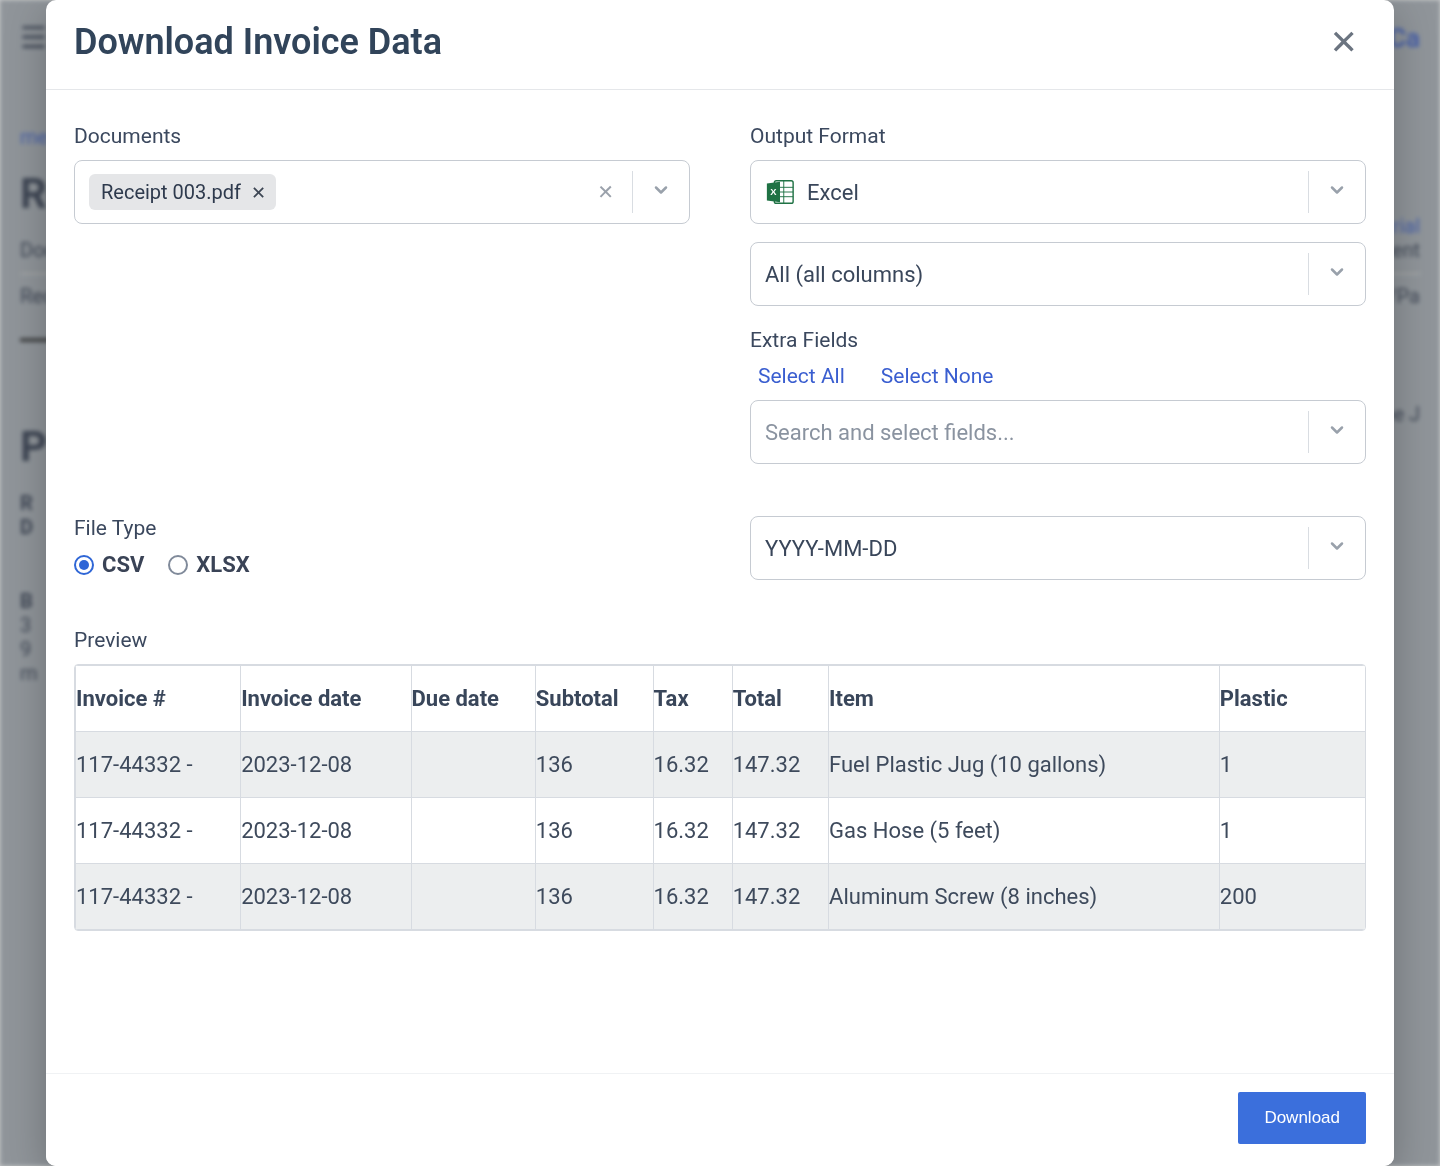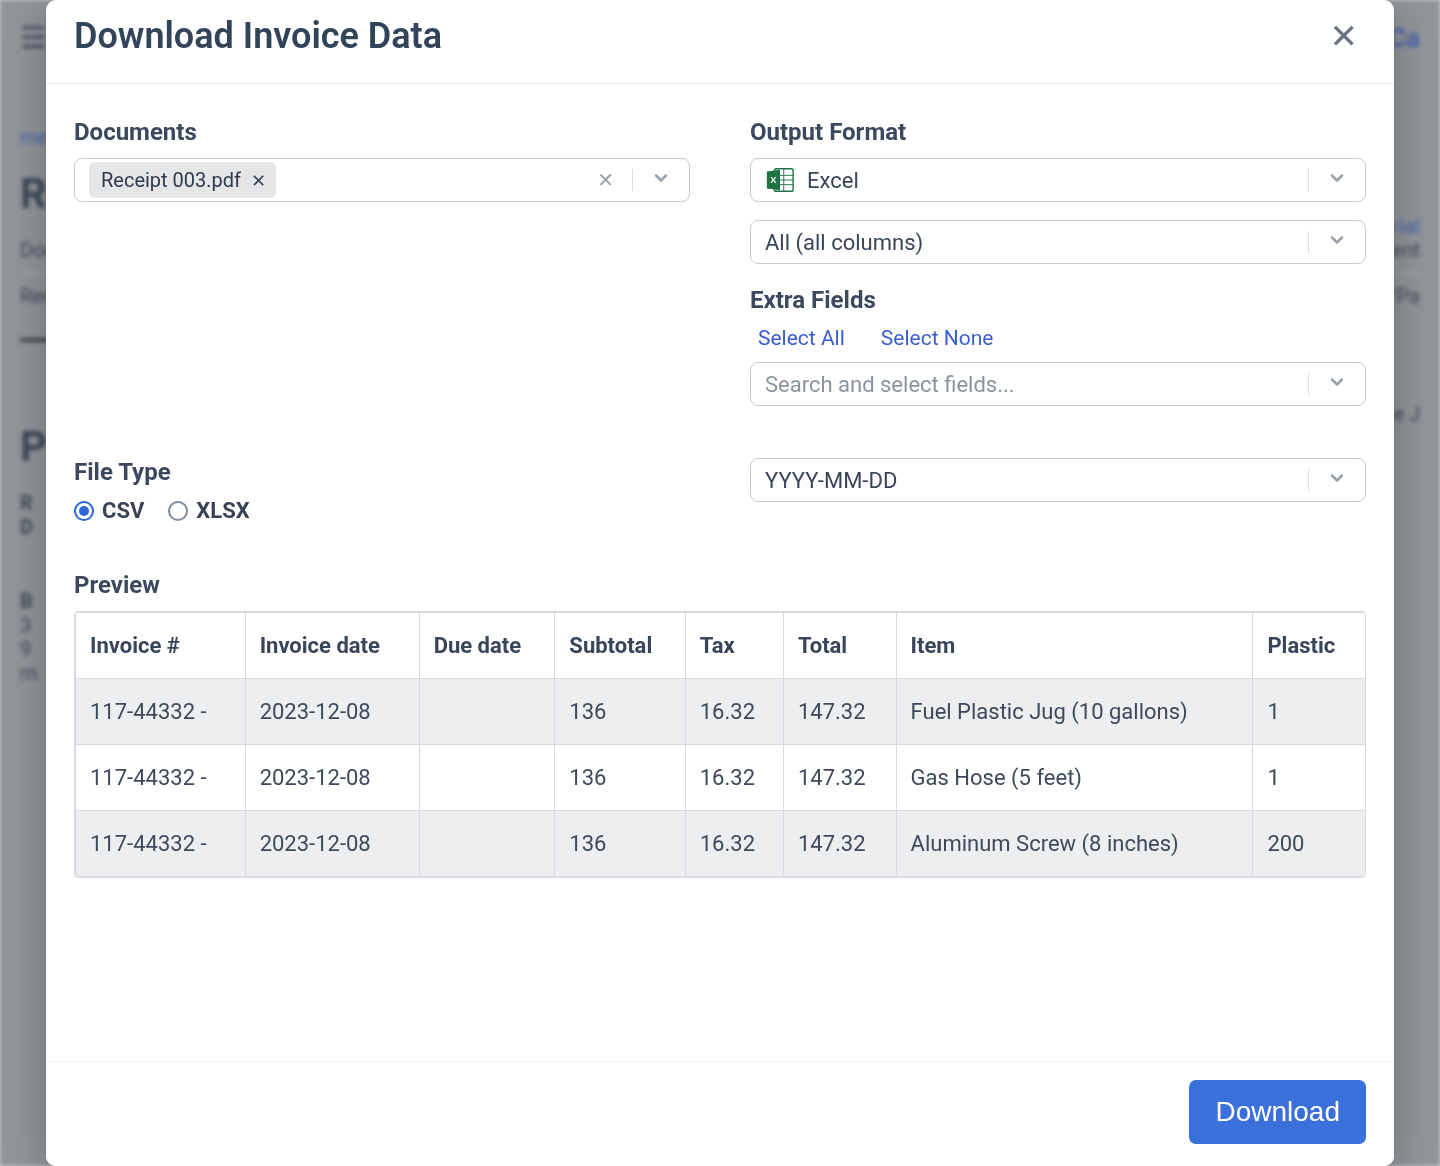--- a/index.html
+++ b/index.html
@@ -33,21 +33,21 @@
     border-radius: 10px;
     box-shadow: 0 10px 40px rgba(0,0,0,0.25);
     display: flex;
     flex-direction: column;
     overflow: hidden;
   }
   .modal-header {
     display: flex;
     align-items: center;
     justify-content: space-between;
-    padding: 15px 28px 26px 28px;
+    padding: 21px 28px 26px 28px;
     border-bottom: 1px solid #e5e7ea;
   }
   .modal-title {
     font-size: 36px;
     font-weight: 600;
     color: #31445a;
   }
   .close-btn {
     background: none;
     border: none;
@@ -61,33 +61,33 @@
     flex: 1 1 auto;
     overflow-y: auto;
     padding: 34px 28px 10px 28px;
   }
   .columns {
     display: flex;
     gap: 60px;
   }
   .col { flex: 1 1 0; min-width: 0; }
   .section-label {
-    font-size: 24px;
-    font-weight: 700;
+    font-size: 21px;
+    font-weight: 400;
     color: #3b485e;
     margin-bottom: 12px;
   }
   .select-box {
     position: relative;
     border: 1px solid #c6cbd2;
     border-radius: 8px;
     background: #fff;
     display: flex;
     align-items: center;
-    height: 44px;
+    height: 64px;
     padding: 0 14px;
     font-size: 22px;
     color: #39465a;
   }
   .select-box .placeholder { color: #8a93a0; }
   .select-box .right-icons {
     position: absolute;
     right: 10px;
     top: 0;
     bottom: 0;
@@ -185,21 +185,21 @@
     border-radius: 4px;
     overflow-x: hidden;
   }
   table {
     border-collapse: collapse;
     width: 104%;
     table-layout: auto;
   }
   th, td {
     border: 1px solid #d7dbe1;
-    padding: 20px 14px;
+    padding: 20px 0;
     text-align: left;
     font-size: 22px;
     white-space: nowrap;
     margin-top: 24px;
   }
   th {
     background: #fff;
     font-weight: 700;
     color: #39465a;
   }
@@ -210,22 +210,22 @@
     padding: 18px 28px 22px 28px;
     display: flex;
     justify-content: flex-end;
     border-top: 1px solid #f0f2f4;
     background:#fff;
   }
   .primary-btn {
     background: #3b6fdc;
     color: #fff;
     border: none;
-    border-radius: 7px;
-    font-size: 28px;
+    border-radius: 2px;
+    font-size: 17px;
     font-weight: 500;
     padding: 16px 26px;
     cursor: pointer;
   }
 
   
   .bg-content { color:#2c3549; }
   .bg-link { color:#3659c9; }
   .bg-title { font-size: 42px; font-weight:700; margin: 20px 0; }
   .bg-small { font-size: 20px; }

